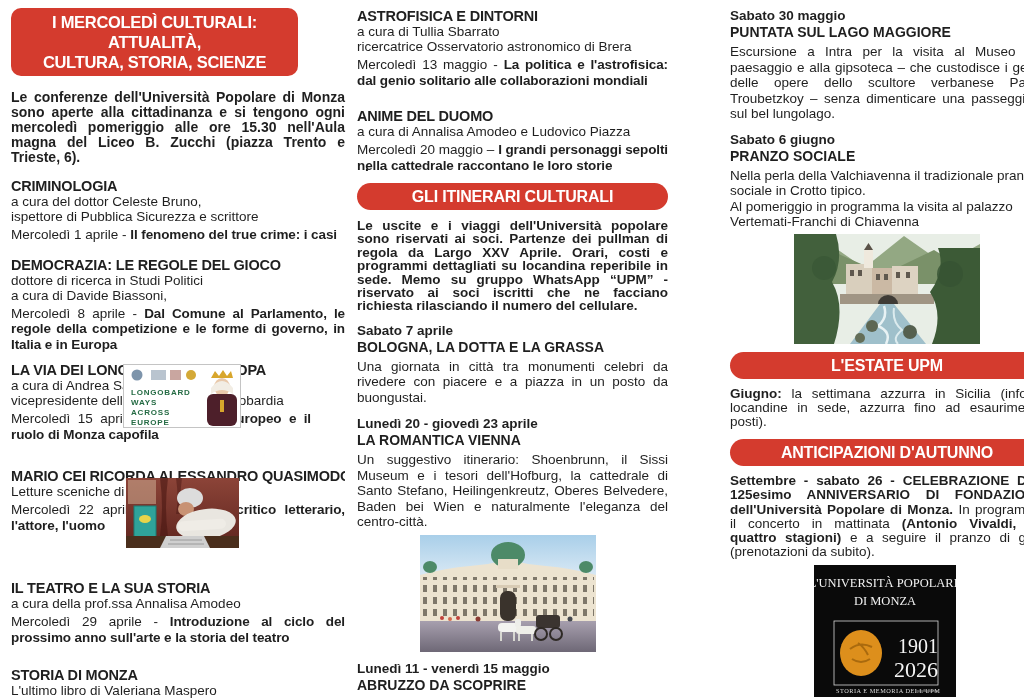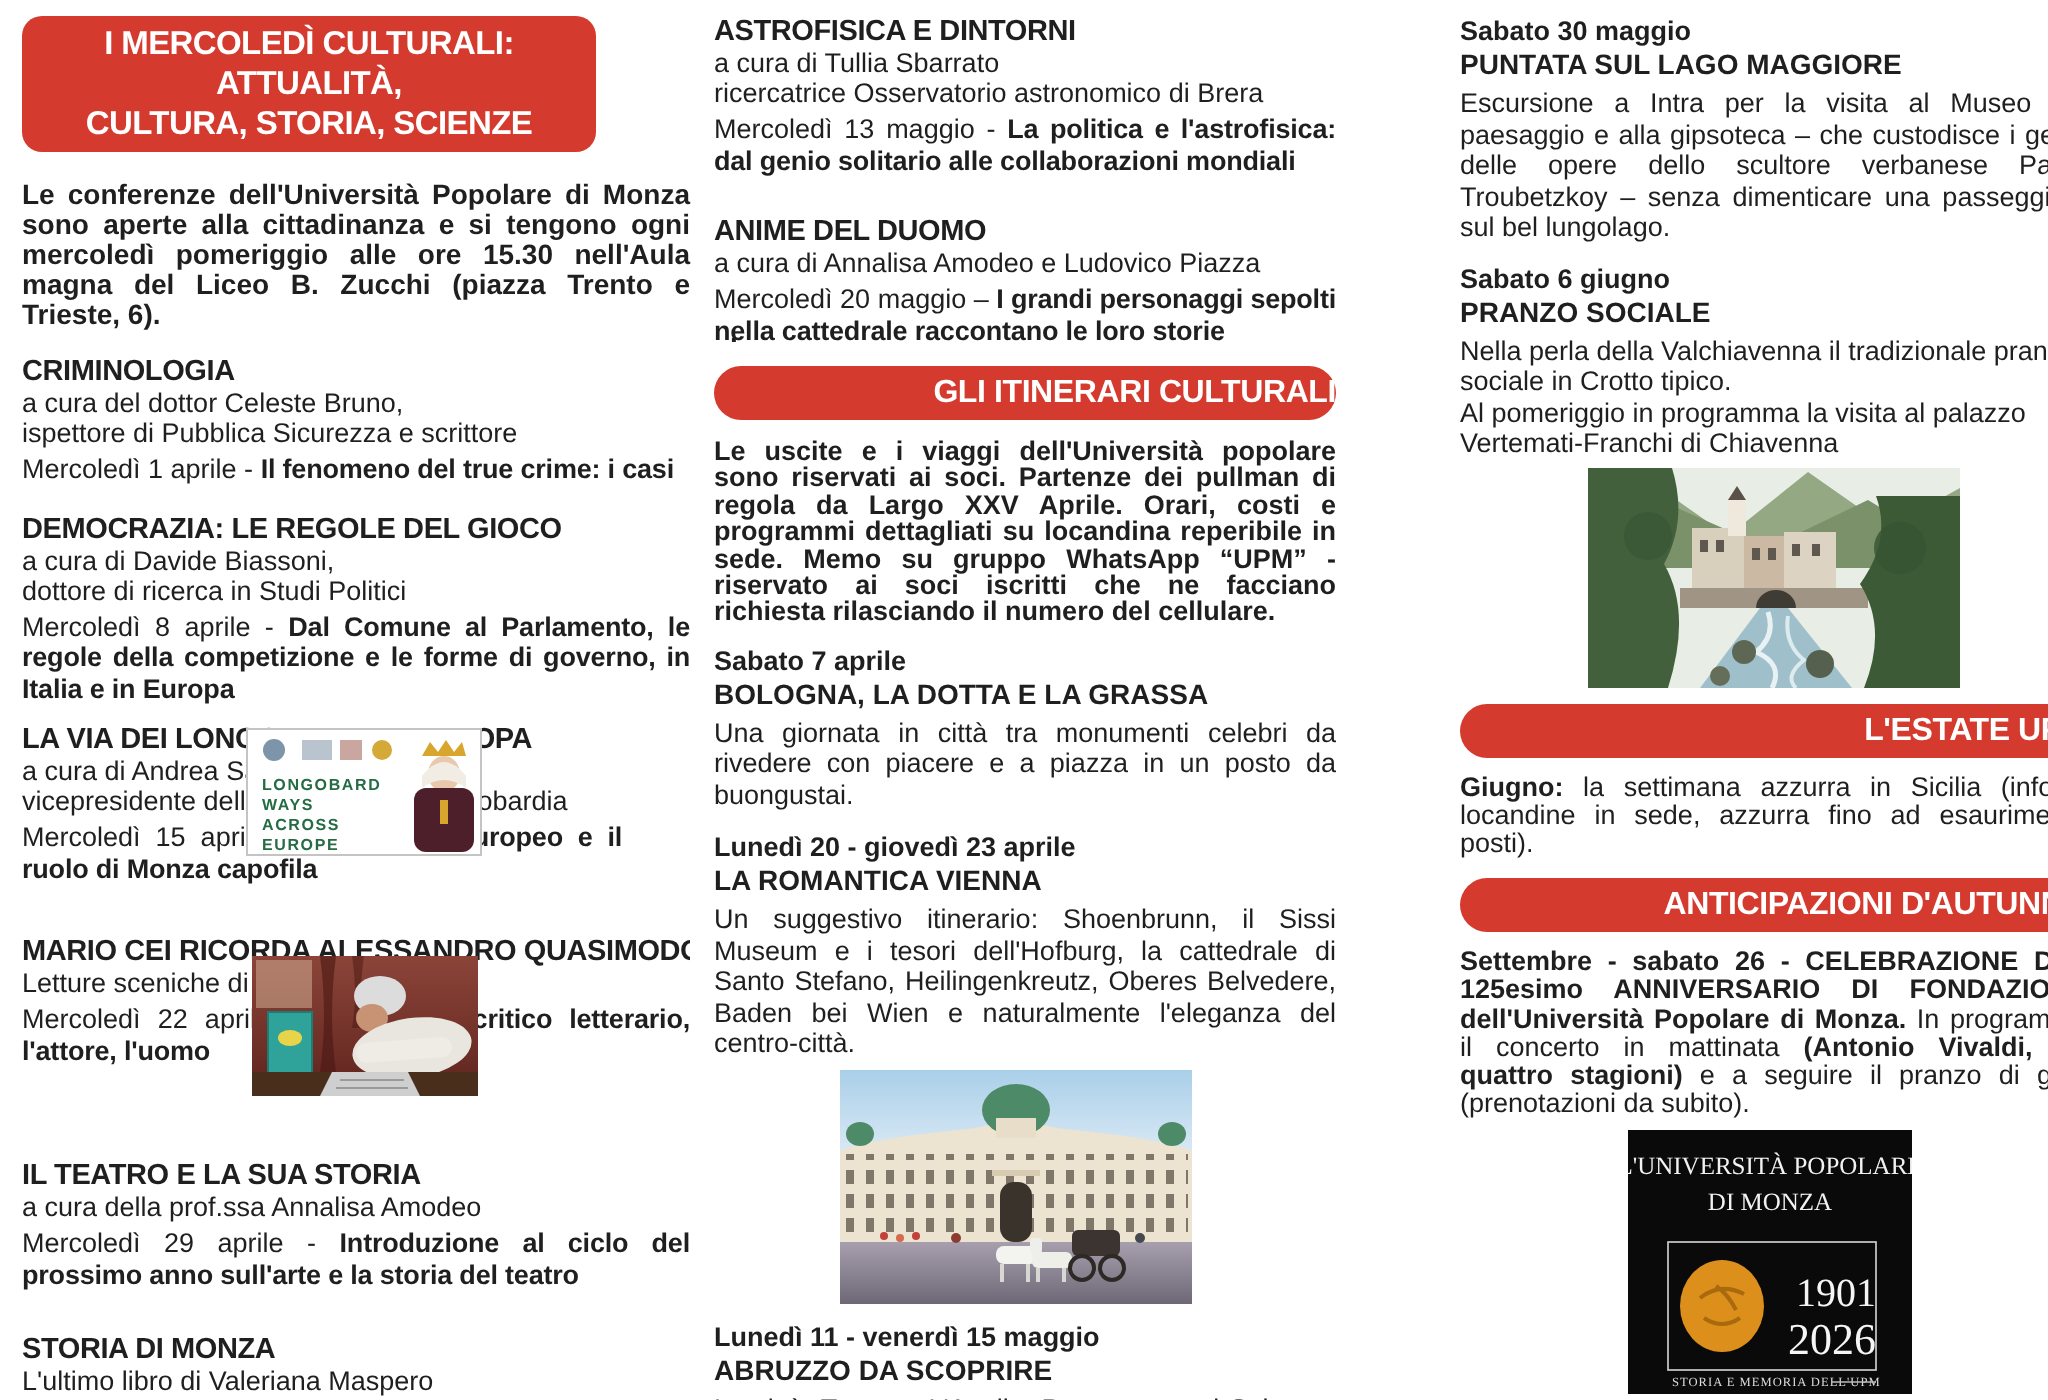--- a/index.html
+++ b/index.html
@@ -5,21 +5,21 @@
   html,body{margin:0;padding:0;background:#ffffff;}
   body{width:1024px;height:700px;overflow:hidden;position:relative;
        font-family:"Liberation Sans","DejaVu Sans",sans-serif;color:#1f1f1f;}
   .col{position:absolute;top:8px;}
   #col1{left:11px;width:334px;height:692px;}
   #col2{left:357px;width:311px;height:692px;}
   #col3{left:730px;width:314px;height:692px;}
   .banner{background:#d43b2e;color:#fff;font-weight:bold;text-align:center;
           border-radius:10px;width:287px;padding:4px 6px;font-size:16.5px;
           line-height:20px;letter-spacing:-0.3px;box-sizing:border-box;}
-  .band{background:#d43b2e;color:#fff;font-weight:bold;text-align:right;
+  .band{background:#d43b2e;color:#fff;font-weight:bold;text-align:center;
         border-radius:14px;height:27px;line-height:27px;font-size:16px;
         letter-spacing:-0.2px;width:100%;}
   .h-sec{font-weight:bold;font-size:14.5px;line-height:16px;letter-spacing:-0.2px;}
   .clip{white-space:nowrap;overflow:hidden;}
   .byline{font-size:13.5px;line-height:15px;}
   .ev{font-size:13.5px;line-height:15.5px;margin:3px 0 0 0;text-align:justify;}
   .ev b{letter-spacing:-0.1px;}
   .introbold{font-weight:bold;font-size:14px;line-height:15px;text-align:justify;margin:0;}
   .introbold2{font-weight:bold;font-size:13.5px;line-height:13.4px;text-align:justify;margin:0;}
   .tripdate{font-weight:bold;font-size:13.5px;line-height:15px;}
@@ -43,22 +43,22 @@
 
   <div style="margin-top:13px;">
     <div class="h-sec">CRIMINOLOGIA</div>
     <div class="byline">a cura del dottor Celeste Bruno,</div>
     <div class="byline">ispettore di Pubblica Sicurezza e scrittore</div>
     <p class="ev"><span>Mercoledì 1 aprile - </span><b>Il fenomeno del true crime: i casi</b></p>
   </div>
 
   <div style="margin-top:14px;">
     <div class="h-sec">DEMOCRAZIA: LE REGOLE DEL GIOCO</div>
+    <div class="byline">dottore di ricerca in Studi Politici</div>
     <div class="byline">a cura di Davide Biassoni,</div>
-    <div class="byline">dottore di ricerca in Studi Politici</div>
     <p class="ev"><span>Mercoledì 8 aprile - </span><b>Dal Comune al Parlamento, le regole della competizione e le forme di governo, in Italia e in Europa</b></p>
   </div>
 
   <div style="margin-top:10px;">
     <div class="h-sec">LA VIA DEI LONGOBARDI IN EUROPA</div>
     <div class="byline">a cura di Andrea Santolini,</div>
     <div class="byline">vicepresidente dell'Associazione Longobardia</div>
     <p class="ev" style="width:300px;"><span>Mercoledì 15 aprile - </span><b>Il progetto europeo e il ruolo di Monza capofila</b></p>
   </div>
 

